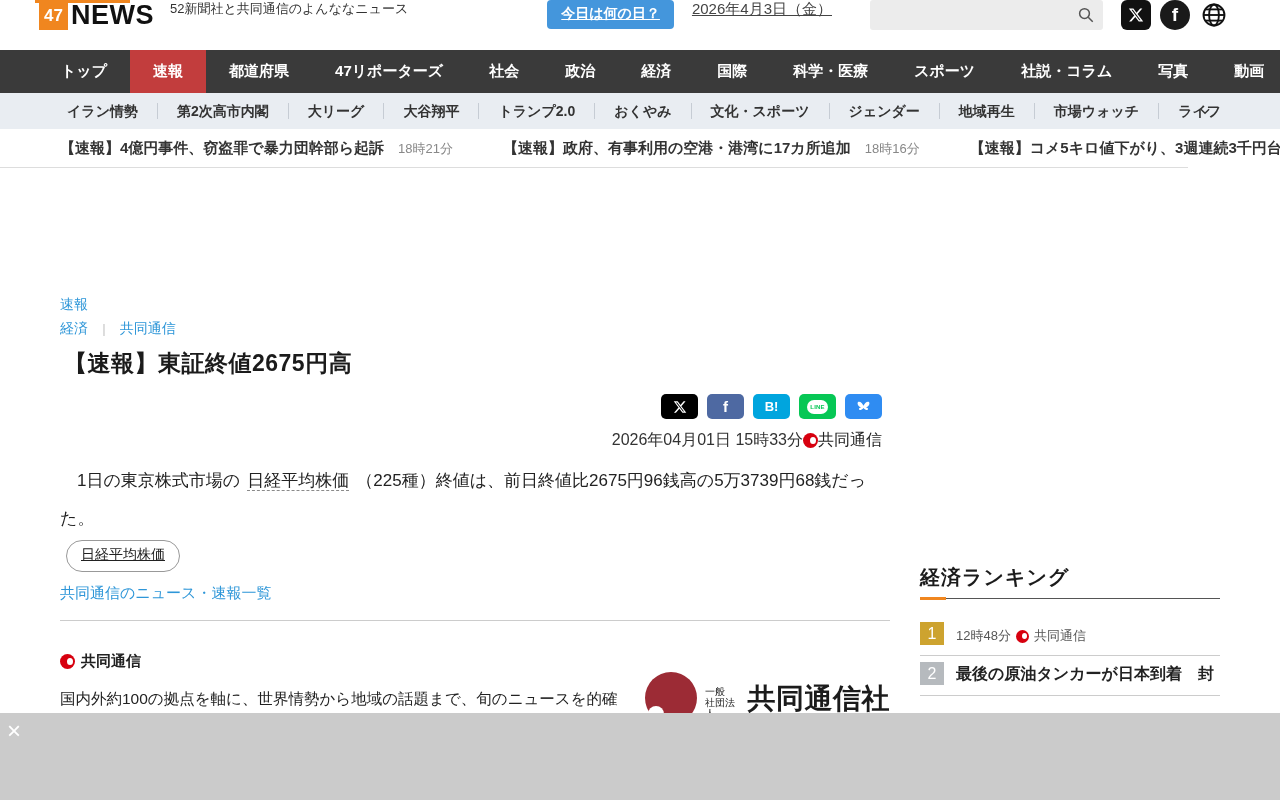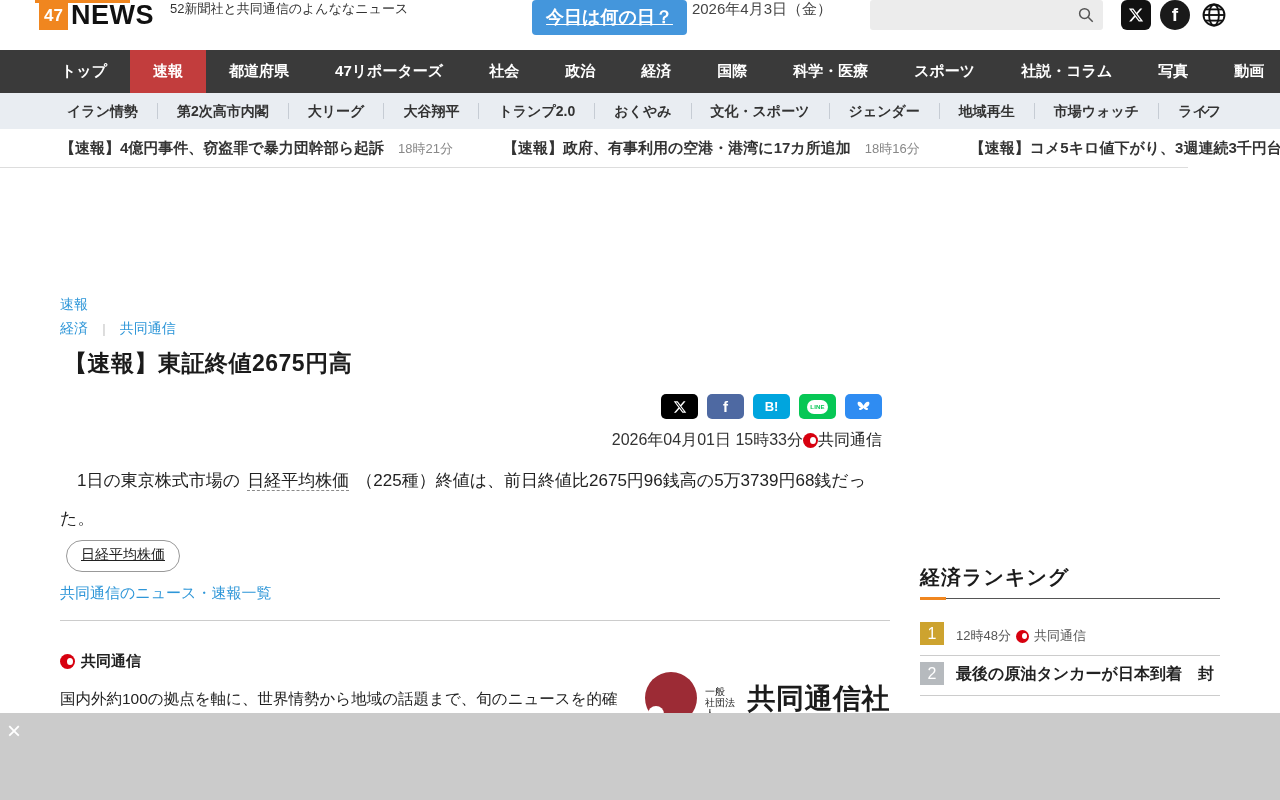--- a/index.html
+++ b/index.html
@@ -9,23 +9,23 @@
 
   
   .top-header { position:absolute; top:0; left:0; width:1280px; height:50px; background:#fff; }
   .logo-accent { position:absolute; top:0; left:35px; width:95px; height:3px; background:#f0861f; }
   .header-inner { position:absolute; top:0; left:4px; width:100%; height:64px; display:flex; align-items:flex-start; }
   .logo { display:flex; align-items:center; margin-left:35px; cursor:pointer; text-decoration:none; }
   .logo-47 { display:inline-flex; align-items:center; justify-content:center; width:29px; height:29px;
     background:#f0861f; color:#fff; font-weight:700; font-size:17px; }
   .logo-news { color:#111; font-weight:700; font-size:27px; letter-spacing:0.5px; margin-left:3px; }
   .tagline { font-size:13px; color:#333; margin-left:16px; }
-  .today-btn { margin-left:auto; background:#4496dc; color:#fff; font-size:18px; font-weight:700;
+  .today-btn { margin-left:auto; background:#4496dc; color:#fff; font-size:14px; font-weight:700;
     padding:5px 14px 6px; border-radius:4px; text-decoration:underline; cursor:pointer; white-space:nowrap; }
-  .header-date { font-size:15px; color:#444; margin-left:5px; white-space:nowrap; }
+  .header-date { font-size:15px; color:#444; margin-left:18px; white-space:nowrap;text-decoration:underline; }
   .searchbox { position:relative; margin-left:38px; width:233px; height:30px; background:#ececec; border-radius:3px; }
   .searchbox input { width:100%; height:100%; border:none; background:transparent; outline:none;
     padding:0 32px 0 10px; font-size:14px; color:#333; }
   .search-icon { position:absolute; right:8px; top:6px; cursor:pointer; }
   .sns { display:flex; align-items:center; gap:9px; margin-left:18px; margin-right:55px; }
   .sns-x { width:30px; height:30px; background:#111; border-radius:6px; display:flex; align-items:center; justify-content:center; cursor:pointer; }
   .sns-fb { width:30px; height:30px; background:#1a1a1a; border-radius:50%; display:flex; align-items:center; justify-content:center;
     color:#fff; font-weight:700; font-size:19px; cursor:pointer; }
   .sns-globe { width:30px; height:30px; display:flex; align-items:center; justify-content:center; cursor:pointer; }
 

